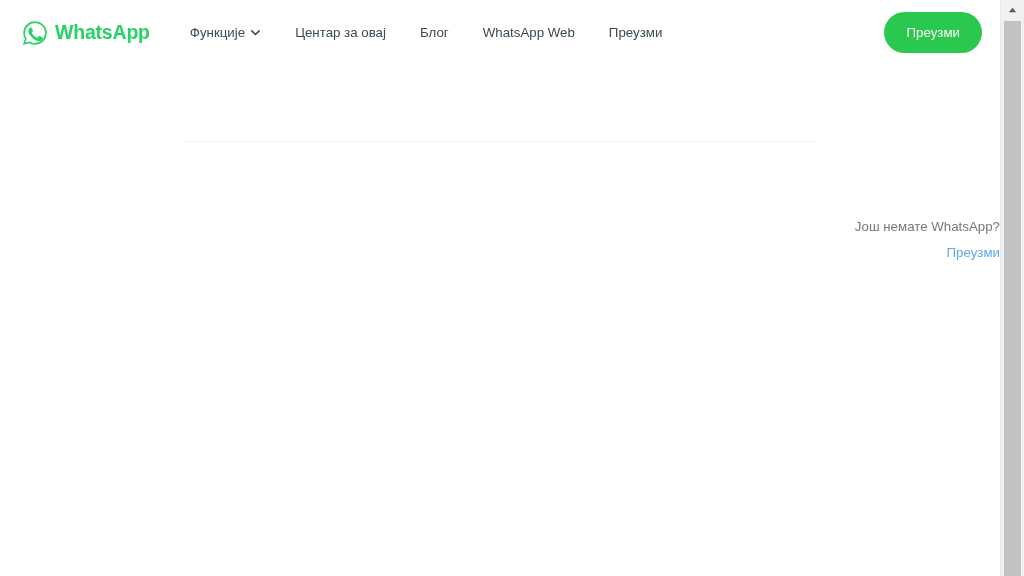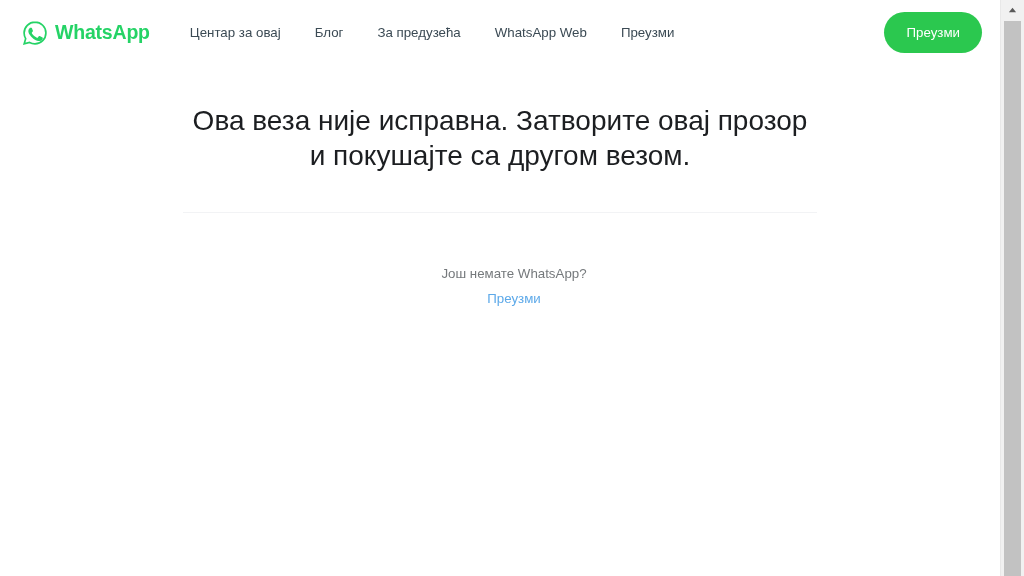--- a/index.html
+++ b/index.html
@@ -121,22 +121,22 @@
     padding: 0 4px;
   }
   .divider {
     width: 634px;
     height: 1px;
     background: #f2f3f5;
     margin: 38px auto 0 auto;
     border: none;
   }
   .sub-block {
-    margin-top: 51px;
-    text-align: center;
+    margin-top: 75px;
+    text-align: right;
     padding-left: 28px;
   }
   .sub-question {
     font-size: 13.3px;
     color: #75797c;
     margin: 0;
     line-height: 1.55;
   }
   .sub-link {
     font-size: 13.3px;
@@ -195,33 +195,38 @@
           <svg class="brand-mark" viewBox="0 0 32 32" aria-hidden="true">
             <path d="M16 2.6C8.6 2.6 2.6 8.6 2.6 16c0 2.5.7 4.9 1.9 6.9L2.7 29.3l6.6-1.7c1.9 1.1 4.2 1.7 6.7 1.7 7.4 0 13.4-6 13.4-13.4S23.4 2.6 16 2.6z" fill="none" stroke="#25D366" stroke-width="2.1"></path>
             <path d="M12.2 10.3c-.3-.7-.6-.7-.9-.7h-.8c-.3 0-.8.1-1.2.6-.4.5-1.5 1.5-1.5 3.6s1.6 4.2 1.8 4.5c.2.3 3 4.8 7.4 6.5 3.7 1.4 4.5 1.2 5.3 1.1.8-.1 2.6-1.1 3-2.1.4-1 .4-1.9.3-2.1-.1-.2-.4-.3-.9-.5-.4-.2-2.6-1.3-3-1.5-.4-.1-.7-.2-1 .2-.3.5-1.1 1.5-1.4 1.8-.3.3-.5.3-.9.1-.5-.2-2-.7-3.7-2.3-1.4-1.2-2.3-2.8-2.6-3.2-.3-.5 0-.7.2-.9.2-.2.4-.5.7-.8.2-.3.3-.5.4-.8.1-.3.1-.6 0-.8-.1-.2-1-2.5-1.3-3.2z" fill="#25D366"></path>
           </svg>
         </span>
         <span class="brand-word">WhatsApp</span>
       </a>
 
       <nav class="main-nav">
 
+        <a class="nav-item" href="#">
+          <span>Функције</span>
+          <span>
+            <svg class="chevron" viewBox="0 0 12 12" aria-hidden="true">
+              <path d="M2 4.2 L6 8.2 L10 4.2" fill="none" stroke="#3b4a54" stroke-width="1.7" stroke-linecap="round" stroke-linejoin="round"></path>
+            </svg>
+          </span>
+        </a>
 
 
         <a class="nav-item" href="#">
           <span>Центар за овај</span>
         </a>
 
         <a class="nav-item" href="#">
           <span>Блог</span>
         </a>
 
-        <a class="nav-item" href="#">
-          <span>За предузећа</span>
-        </a>
 
         <a class="nav-item" href="#">
           <span>WhatsApp Web</span>
         </a>
 
         <a class="nav-item" href="#">
           <span>Преузми</span>
         </a>
 
         <span class="nav-spacer"></span>
@@ -229,23 +234,20 @@
 
       <button class="cta-button" type="button">
         <span>Преузми</span>
 
       </button>
 
     </header>
 
     <main class="content">
 
-      <div class="notice-block">
-        <h1 class="notice-heading">Ова веза није исправна. Затворите овај прозор и покушајте са другом везом.</h1>
-      </div>
 
       <hr class="divider">
 
       <div class="sub-block">
         <p class="sub-question">Још немате WhatsApp?</p>
         <a class="sub-link" href="#">Преузми</a>
       </div>
 
     </main>
 

